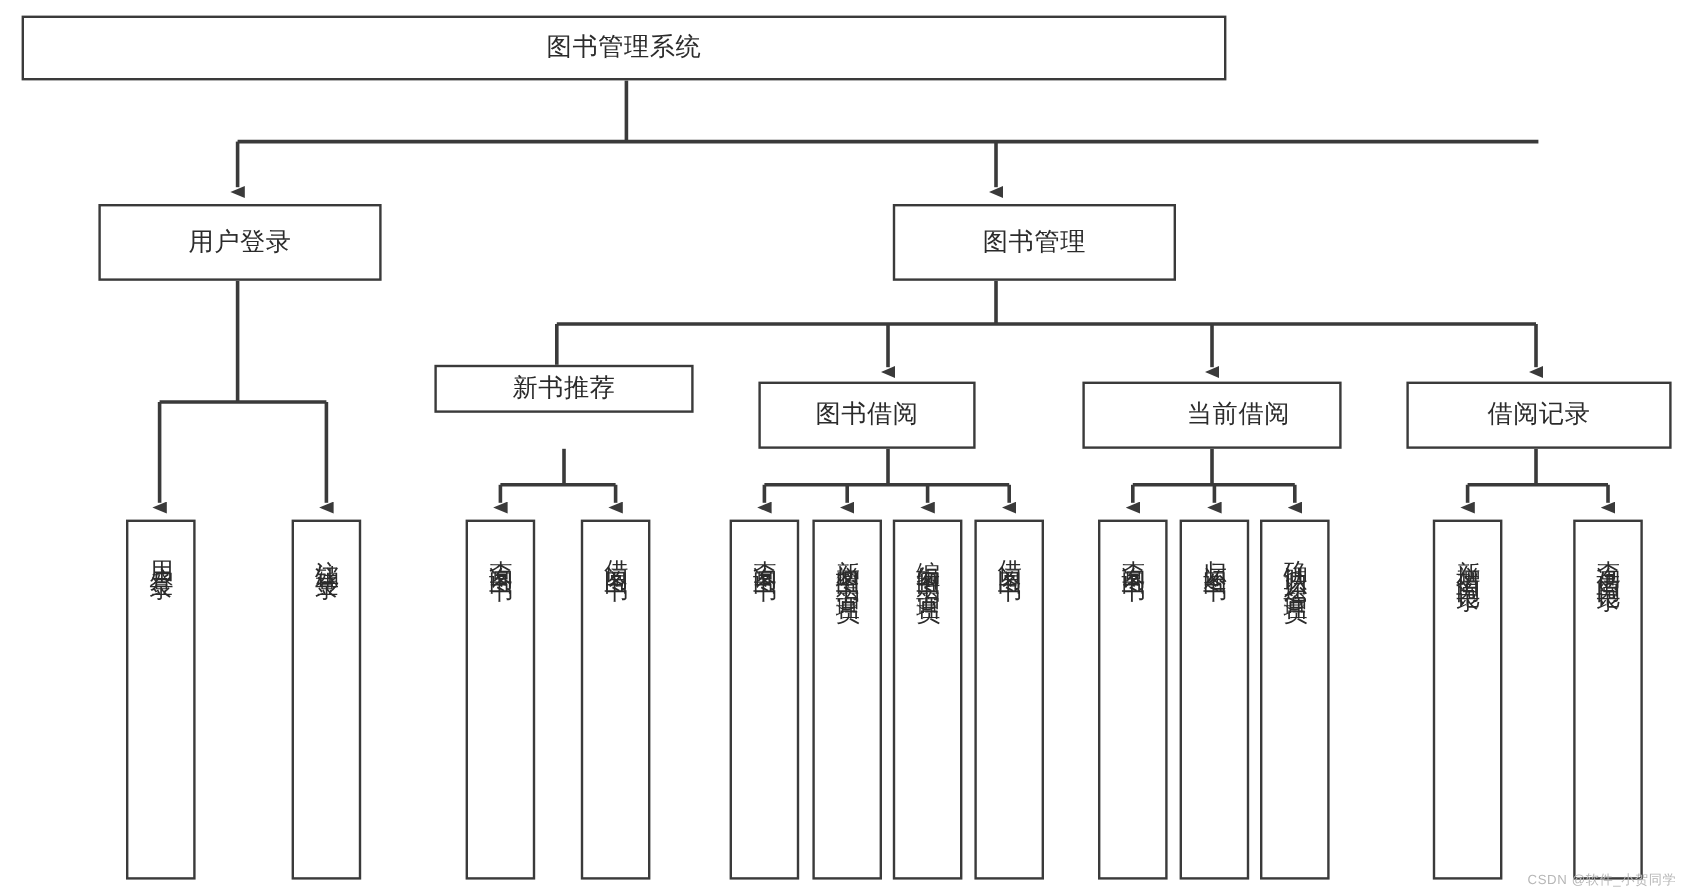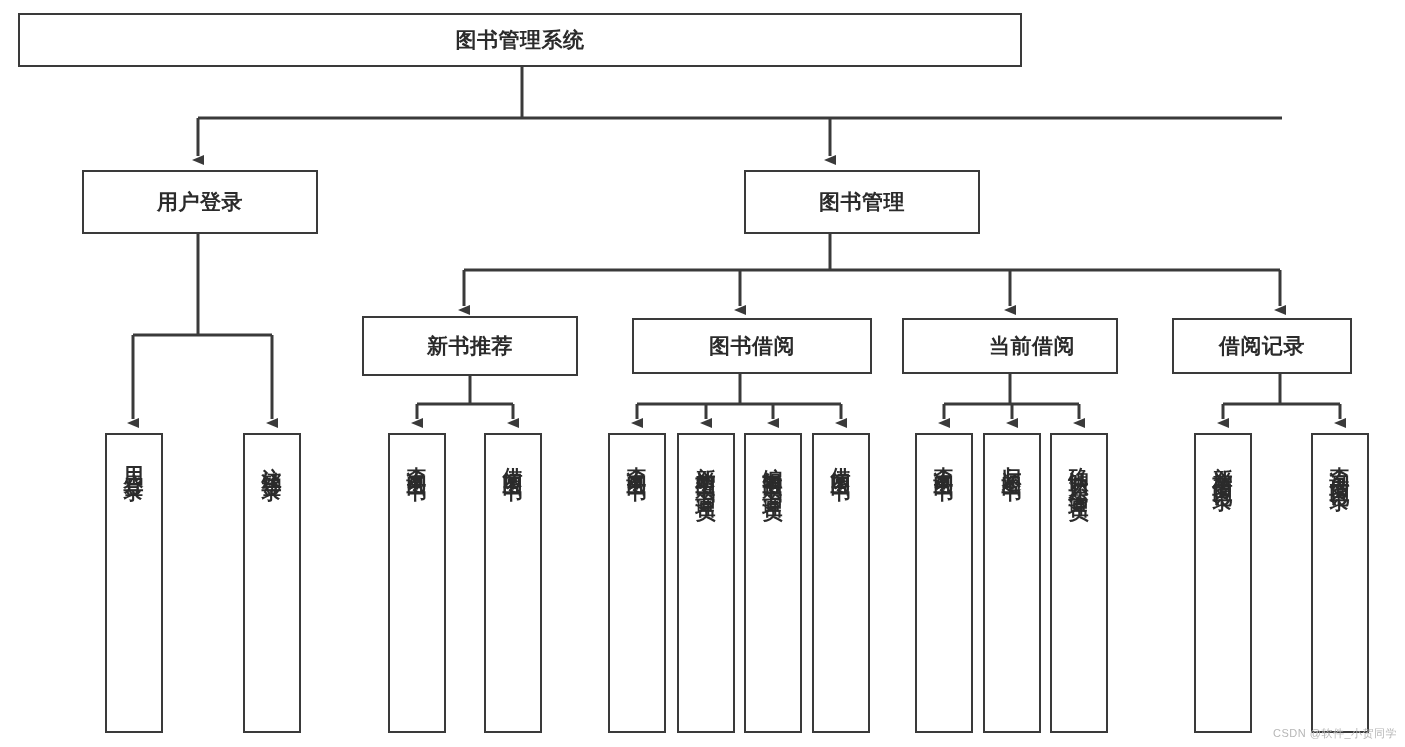--- a/index.html
+++ b/index.html
@@ -27,21 +27,20 @@
   }
   .node {
     position: absolute;
     box-sizing: border-box;
     background: #ffffff;
     border: 2px solid #3a3a3a;
     display: flex;
     align-items: center;
     justify-content: center;
     color: #2b2b2b;
-    font-weight: bold;
   }
   .node-label {
     font-size: 21px;
     line-height: 1.15;
     letter-spacing: 0.5px;
     white-space: nowrap;
     color: #2b2b2b;
   }
   .node.vertical {
     align-items: flex-start;
@@ -126,30 +125,30 @@
     <span class="node-label">图书管理系统</span>
   </div>
 
   <div class="node" style="left:82px; top:170px; width:236px; height:64px;">
     <span class="node-label">用户登录</span>
   </div>
   <div class="node" style="left:744px; top:170px; width:236px; height:64px;">
     <span class="node-label">图书管理</span>
   </div>
 
-  <div class="node" style="left:362px; top:316px; width:216px; height:60px;">
+  <div class="node" style="left:362px; top:304px; width:216px; height:40px;">
     <span class="node-label">新书推荐</span>
   </div>
-  <div class="node" style="left:632px; top:318px; width:240px; height:56px;">
+  <div class="node" style="left:632px; top:318px; width:181px; height:56px;">
     <span class="node-label">图书借阅</span>
   </div>
   <div class="node" style="left:902px; top:318px; width:216px; height:56px;padding-left:44px;">
     <span class="node-label">当前借阅</span>
   </div>
-  <div class="node" style="left:1172px; top:318px; width:180px; height:56px;">
+  <div class="node" style="left:1172px; top:318px; width:221px; height:56px;">
     <span class="node-label">借阅记录</span>
   </div>
 
   <div class="node vertical" style="left:105px; top:433px; width:58px; height:300px;">
     <span class="node-label">用户登录</span>
   </div>
   <div class="node vertical" style="left:243px; top:433px; width:58px; height:300px;">
     <span class="node-label">注销登录</span>
   </div>
 

